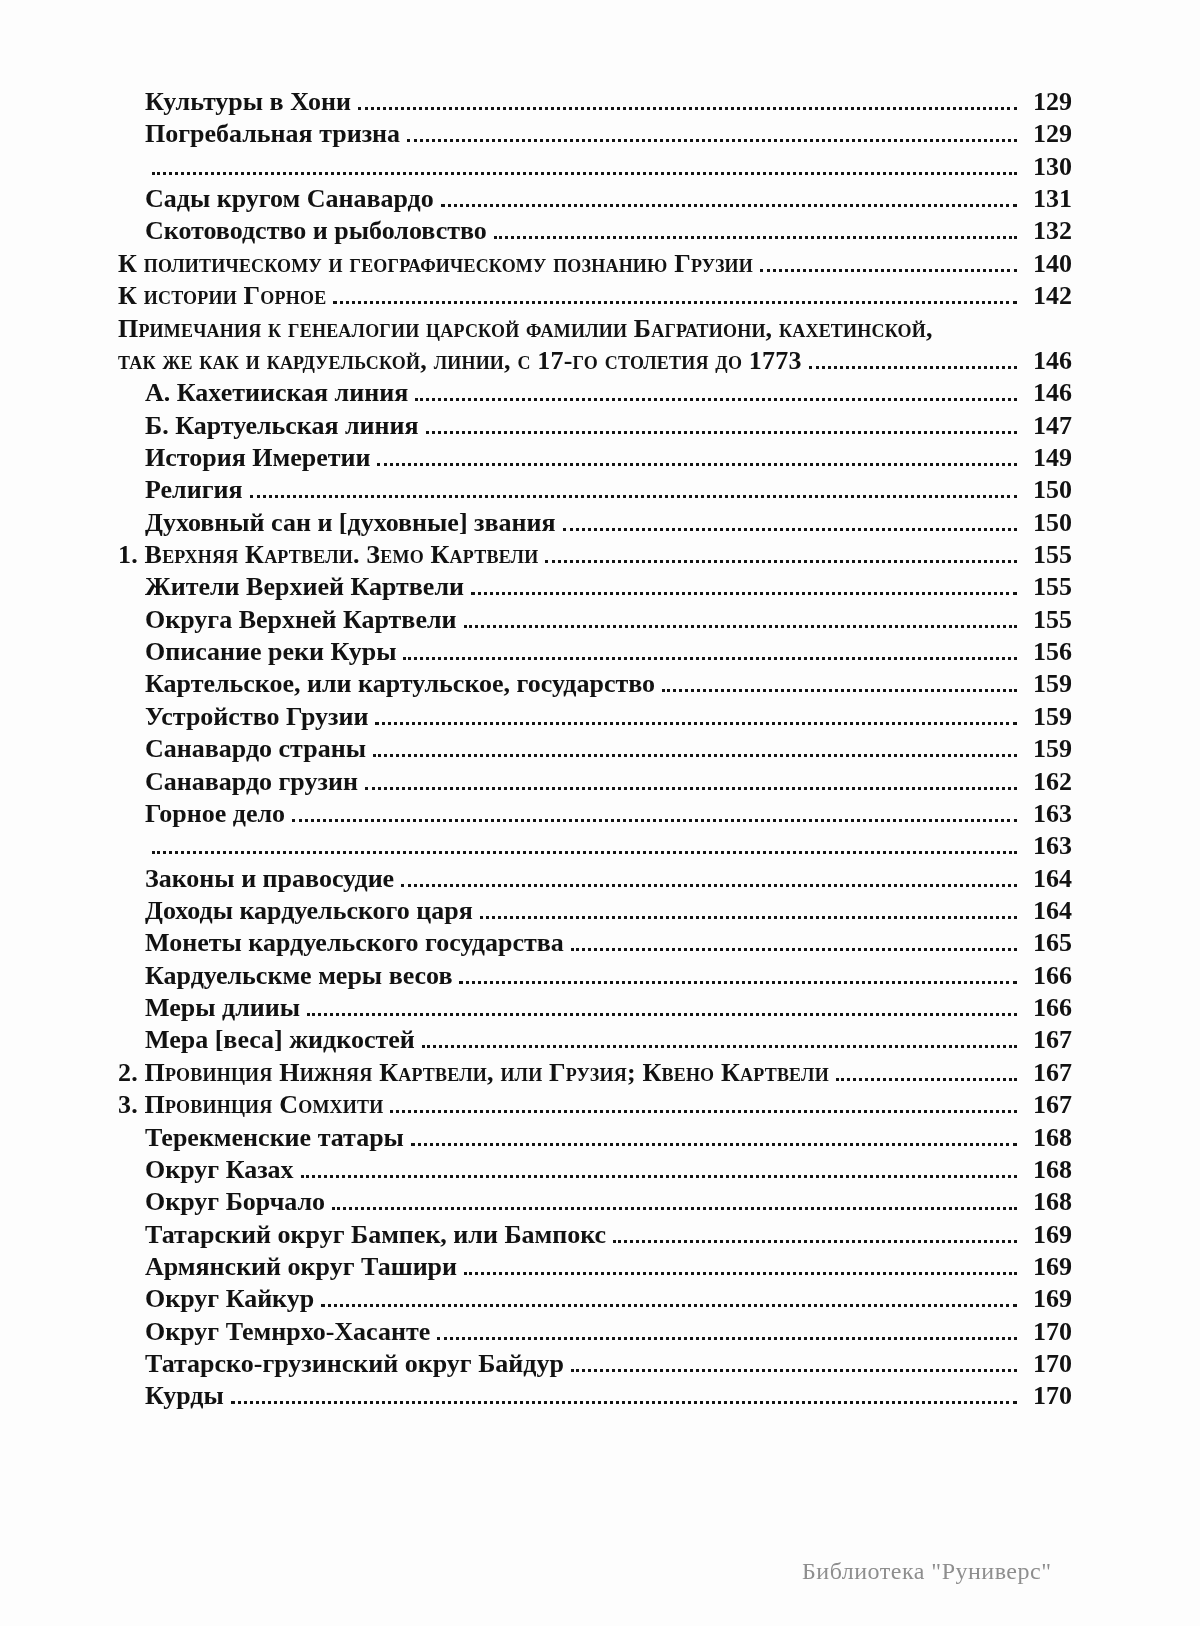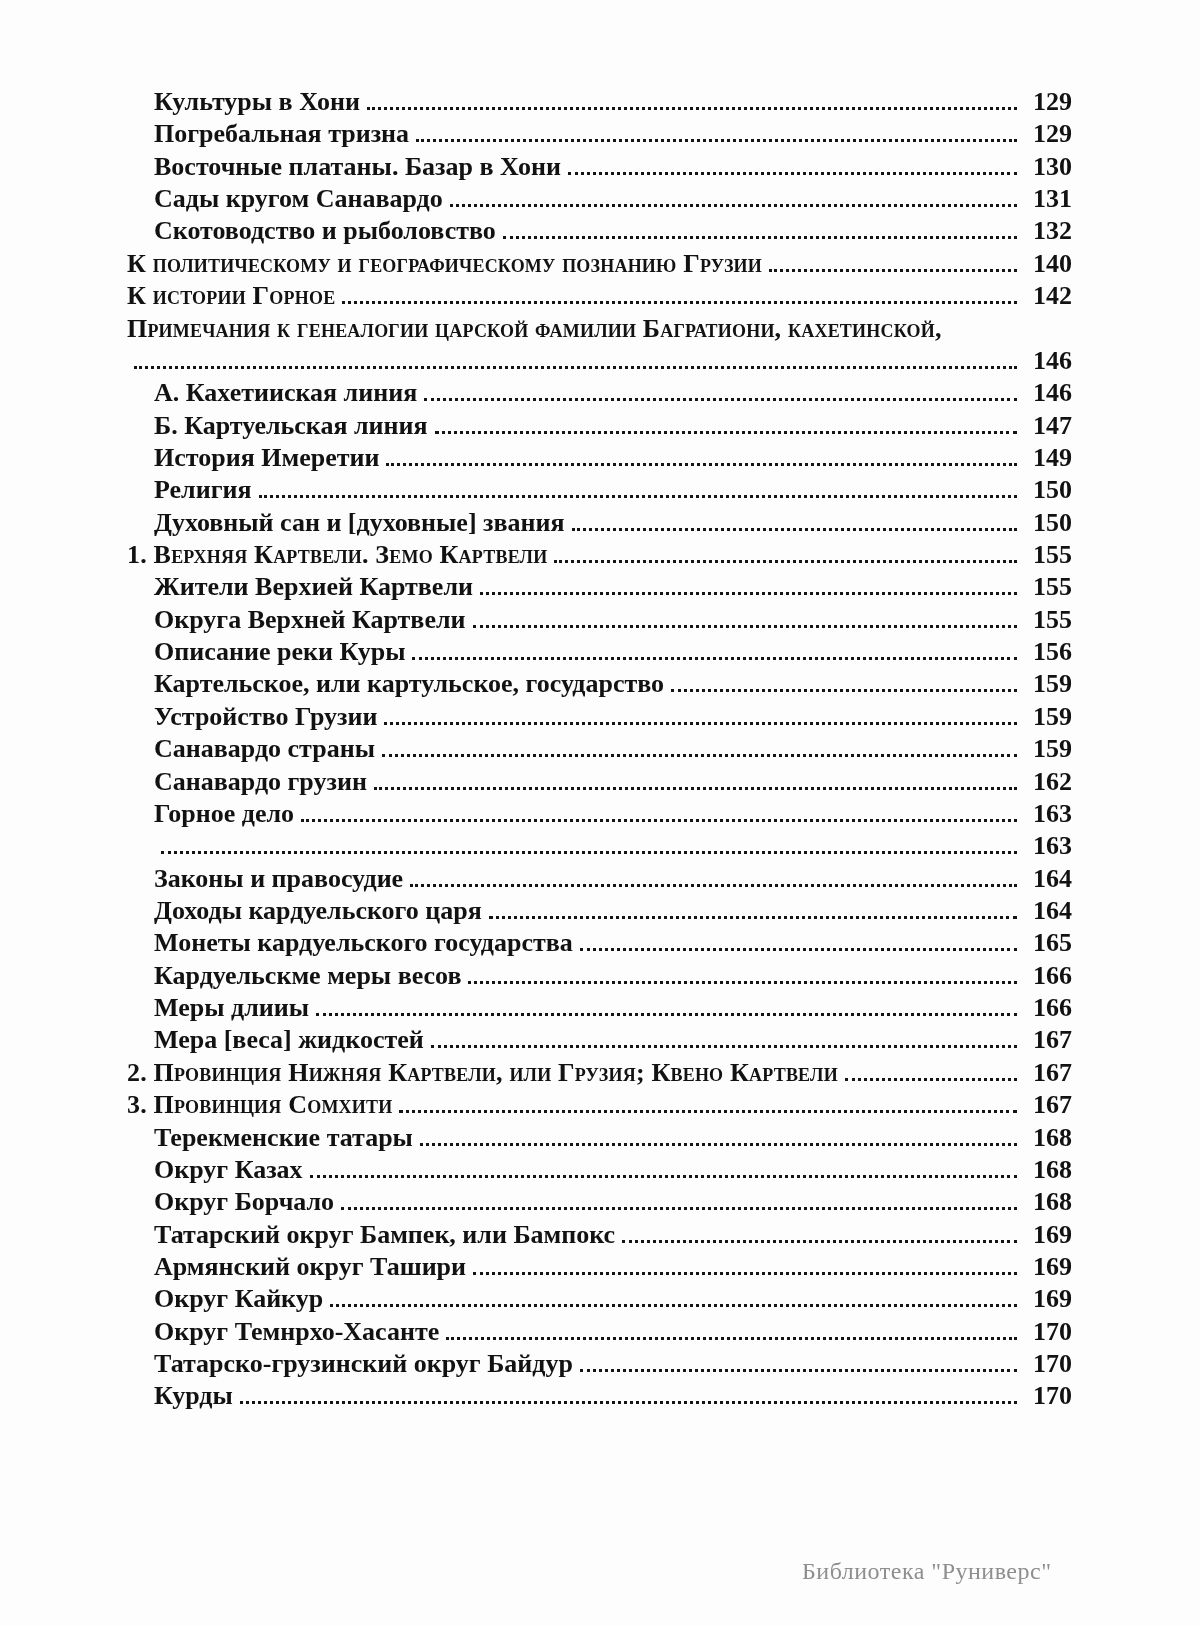--- a/index.html
+++ b/index.html
@@ -19,21 +19,20 @@
     top: 87px;
     width: 954px;
   }
   .row {
     display: flex;
     align-items: baseline;
     height: 32.37px;
     font-size: 26px;
     font-weight: 700;
     white-space: nowrap;
-    margin-left: 9px;
   }
   .row.sub { padding-left: 27px; }
   .row.top > .label { font-variant: small-caps; letter-spacing: 0.2px; }
   .label { white-space: nowrap; }
   .leader {
     flex: 1 1 auto;
     min-width: 14px;
     margin-left: 7px;
     margin-right: 9px;
     border-bottom: 3px dotted #141414;
@@ -61,21 +60,20 @@
       <span class="label">Культуры в Хони</span>
       <span class="leader"></span>
       <span class="pnum">129</span>
     </div>
     <div class="row sub">
       <span class="label">Погребальная тризна</span>
       <span class="leader"></span>
       <span class="pnum">129</span>
     </div>
     <div class="row sub">
-      <span class="label">Восточные платаны. Базар в Хони</span>
       <span class="leader"></span>
       <span class="pnum">130</span>
     </div>
     <div class="row sub">
       <span class="label">Сады кругом Санавардо</span>
       <span class="leader"></span>
       <span class="pnum">131</span>
     </div>
     <div class="row sub">
       <span class="label">Скотоводство и рыболовство</span>
@@ -89,20 +87,21 @@
     </div>
     <div class="row top">
       <span class="label">К истории Горное</span>
       <span class="leader"></span>
       <span class="pnum">142</span>
     </div>
     <div class="row top">
       <span class="label">Примечания к генеалогии царской фамилии Багратиони, кахетинской,</span>
     </div>
     <div class="row top">
+      <span class="label">так же как и кардуельской, линии, с 17-го столетия до 1773</span>
       <span class="leader"></span>
       <span class="pnum">146</span>
     </div>
     <div class="row sub">
       <span class="label">А. Кахетииская линия</span>
       <span class="leader"></span>
       <span class="pnum">146</span>
     </div>
     <div class="row sub">
       <span class="label">Б. Картуельская линия</span>

